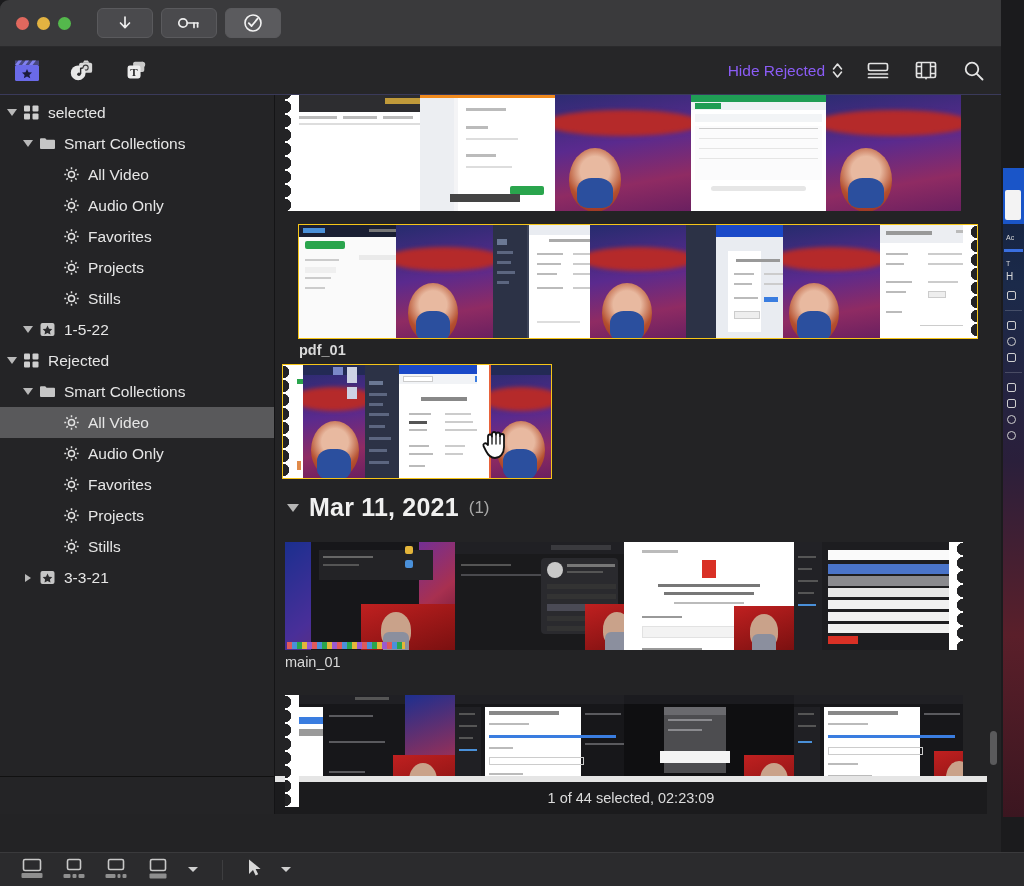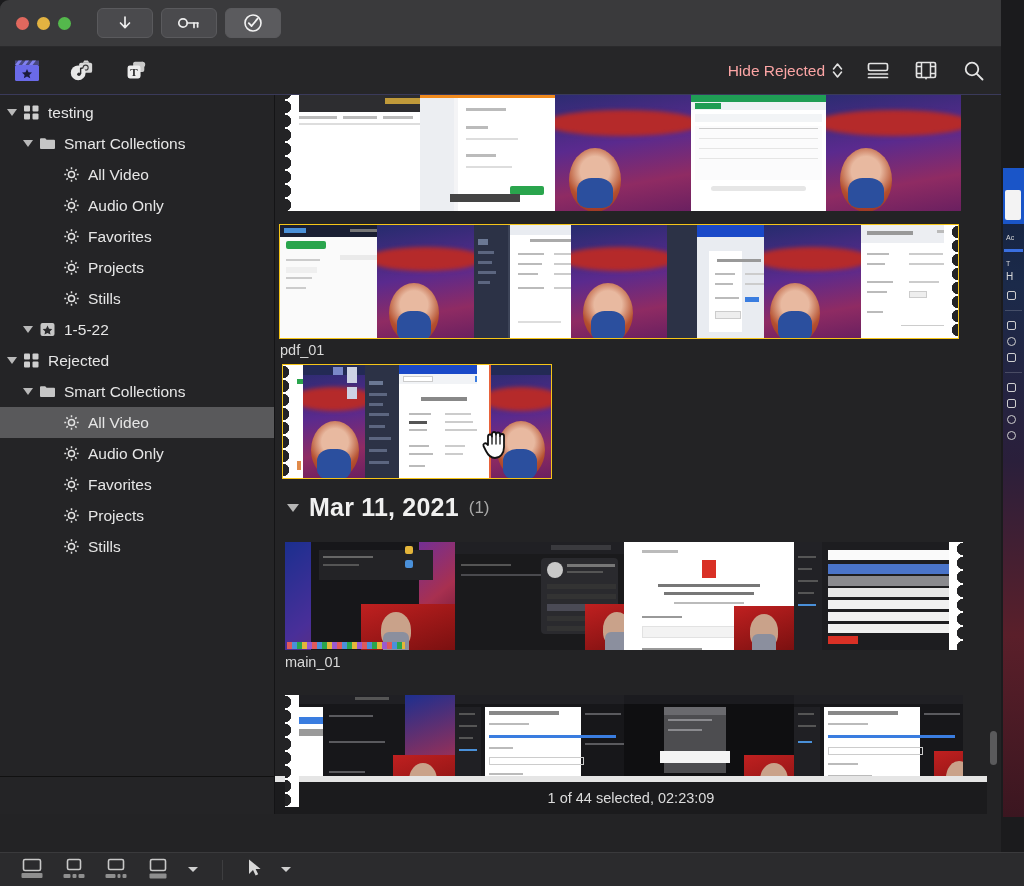--- a/index.html
+++ b/index.html
@@ -60,21 +60,21 @@
 
   
   .toolbar {
     height:48px; background:#262628; display:flex; align-items:center;
     padding:0 14px; position:relative; border-bottom:1px solid #3a3a5a;
   }
   .tool-left { display:flex; align-items:center; gap:28px; }
   .tool-ico { width:26px; height:26px; display:flex; align-items:center; justify-content:center; }
   .tool-right { margin-left:auto; display:flex; align-items:center; gap:22px; }
   .hide-rejected {
-    display:flex; align-items:center; gap:7px; color:#fca5a5;
+    display:flex; align-items:center; gap:7px; color:#8b5cf6;
     font-size:15.5px;
   }
   .stepper { display:flex; flex-direction:column; gap:2px; align-items:center; }
 
   
   .body { display:flex; height:719px; }
 
   
   .sidebar {
     width:275px; background:#242426; border-right:1px solid #141416;
@@ -290,21 +290,21 @@
               <span class="tri open"></span>
             </span>
             <span class="ico">
               <svg width="17" height="17" viewBox="0 0 17 17">
                 <rect x="1" y="1.5" width="6" height="6" rx="1" fill="#cfcfcf"></rect>
                 <rect x="9.5" y="1.5" width="6" height="6" rx="1" fill="#cfcfcf"></rect>
                 <rect x="1" y="9.5" width="6" height="6" rx="1" fill="#cfcfcf"></rect>
                 <rect x="9.5" y="9.5" width="6" height="6" rx="1" fill="#cfcfcf"></rect>
               </svg>
             </span>
-            <span class="lbl">testing</span>
+            <span class="lbl">selected</span>
           </div>
           <div class="si d1">
             <span class="disc">
               <span class="tri open"></span>
             </span>
             <span class="ico">
               <svg width="17" height="17" viewBox="0 0 17 17">
                 <path d="M1 4.2 a1 1 0 0 1 1-1 h4.2 l1.4 1.6 H15 a1 1 0 0 1 1 1 V13 a1 1 0 0 1-1 1 H2 a1 1 0 0 1-1-1 Z" fill="#c6c6c6"></path>
               </svg>
             </span>
@@ -459,20 +459,32 @@
             <span class="disc"></span>
             <span class="ico">
               <svg width="17" height="17" viewBox="0 0 17 17">
                 <g fill="none" stroke="#e2e2e2" stroke-width="1.5">
                   <circle cx="8.5" cy="8.5" r="3.1"></circle>
                   <path d="M8.5 1.3 V3.2 M8.5 13.8 V15.7 M1.3 8.5 H3.2 M13.8 8.5 H15.7 M3.4 3.4 L4.8 4.8 M12.2 12.2 L13.6 13.6 M13.6 3.4 L12.2 4.8 M4.8 12.2 L3.4 13.6"></path>
                 </g>
               </svg>
             </span>
             <span class="lbl">Stills</span>
+          </div>
+          <div class="si d1">
+            <span class="disc">
+              <span class="tri"></span>
+            </span>
+            <span class="ico">
+              <svg width="17" height="17" viewBox="0 0 17 17">
+                <rect x="1.5" y="2" width="14" height="13" rx="2" fill="#c6c6c6"></rect>
+                <path d="M8.5 4.6 L10 7.7 L13.3 8.1 L10.9 10.4 L11.5 13.6 L8.5 12 L5.5 13.6 L6.1 10.4 L3.7 8.1 L7 7.7 Z" fill="#2a2a2c"></path>
+              </svg>
+            </span>
+            <span class="lbl">3-3-21</span>
           </div>
         </div>
 
       <div class="browser">
 
         <div class="clip-row" style="left:10px; top:-9px; width:676px;">
           <div class="film" style="width:676px;height:125px;">
             <div class="sprocket-left"></div>
             <div class="cell">
               <div class="sc" style="background:#fff"></div>
@@ -524,21 +536,21 @@
             </div>
             <div class="cell">
               <div class="sc" style="background:linear-gradient(170deg,#262c6e 0%,#5a2a8e 45%,#8f2b63 75%,#6a2060 100%)"></div>
               <div class="wb" style="left:-10px;top:24px;right:-10px;height:26px;background:#b52a2a;border-radius:50%;filter:blur(2px)"></div>
               <div class="wb" style="left:14px;top:62px;width:52px;height:64px;border-radius:50%;background:radial-gradient(circle at 50% 36%,#e8b9a0 30%,#b5502f 60%,#8f2820 100%)"></div>
               <div class="wb" style="left:22px;top:92px;width:36px;height:30px;border-radius:40% 40% 30% 30%;background:#2b4f9e"></div>
             </div>
           </div>
         </div>
 
-        <div class="clip-row" style="left:5px; top:130px; width:678px;">
+        <div class="clip-row" style="left:24px; top:130px; width:678px;font-weight:bold;">
           <div class="film selected" style="width:678px;height:113px;">
             <div class="sprocket-right"></div>
             <div class="cell">
               <div class="sc" style="background:#fafafa"></div>
               <div class="wb" style="left:0;top:0;right:0;height:12px;background:#1a1f33"></div>
               <div class="wb" style="left:4px;top:3px;width:22px;height:5px;background:#4a90d9"></div>
               <div class="wb" style="left:70px;top:4px;width:90px;height:3px;background:#777"></div>
               <div class="wb" style="left:6px;top:16px;width:40px;height:8px;background:#2aa54d;border-radius:2px"></div>
               <div class="wb" style="left:6px;top:34px;width:34px;height:2px;background:#ccc"></div>
               <div class="wb" style="left:6px;top:42px;right:60px;height:6px;background:#efefef"></div>

